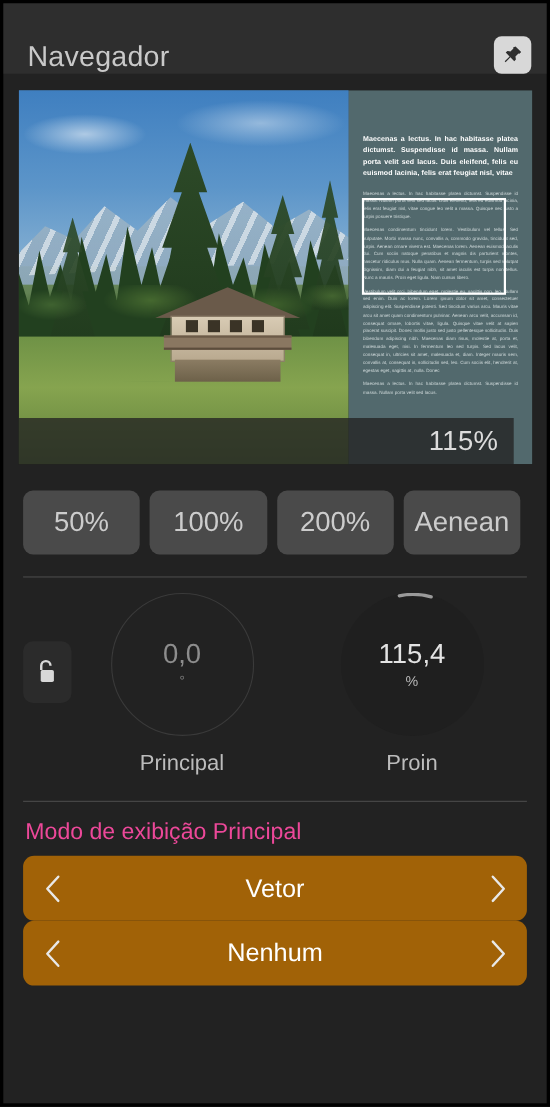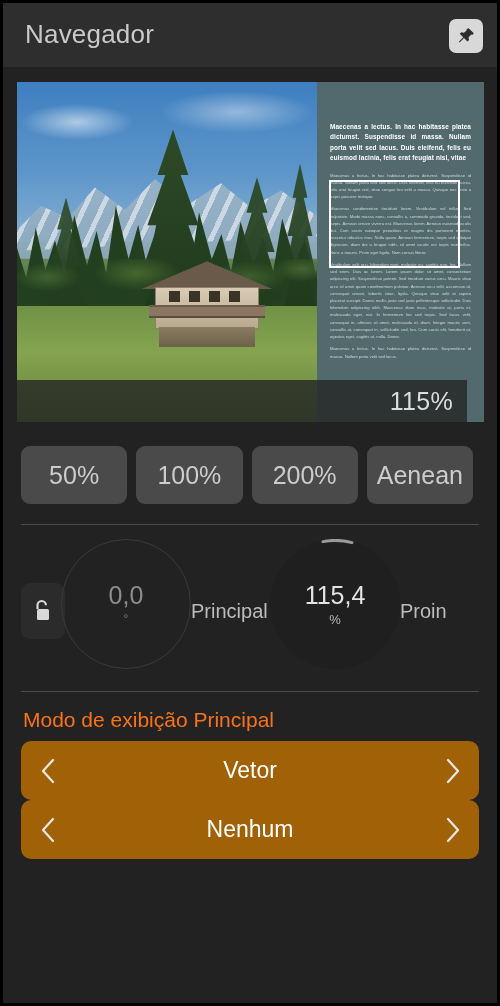--- a/index.html
+++ b/index.html
@@ -20,21 +20,21 @@
     border: 3px solid #000000;
     overflow: hidden;
   }
 
   
   .header {
     position: relative;
     height: 64px;
     background: #2e2e2e;
     display: flex;
-    align-items: flex-start;
+    align-items: flex-end;
     padding: 16px 14px 0 22px;
   }
   .header-title {
     flex: 1;
     font-size: 26px;
     color: #c9c9c9;
     letter-spacing: 0.2px;
     font-weight: 400;
   }
   .pin-button {
@@ -242,21 +242,21 @@
     width: 44px; height: 56px;
     border-radius: 9px;
     background: #2b2b2b;
     display: flex; align-items: center; justify-content: center;
     margin-top: 44px;
     cursor: pointer;
   }
   .dial-col {
     flex: 1;
     display: flex;
-    flex-direction: row;
+    flex-direction: column;
     align-items: center;
   }
   .dial-col.rot { margin-left: -4px; }
   .dial {
     position: relative;
     width: 130px;
     height: 130px;
     border-radius: 50%;
     display: flex;
     flex-direction: column;
@@ -293,21 +293,21 @@
   .dial.rotation .dial-unit { color: #7d7d7d; font-size: 12px; }
   .dial-label {
     margin-top: 14px;
     font-size: 20px;
     color: #bcbcbc;
   }
 
   
   .section-label {
     font-size: 21px;
-    color: #f97316;
+    color: #ec4899;
     margin: 16px 0 9px 20px;
   }
   .stepper {
     display: flex;
     align-items: center;
     height: 59px;
     margin: 0 18px;
     background: #a16207;
     border-radius: 10px;
     cursor: pointer;

